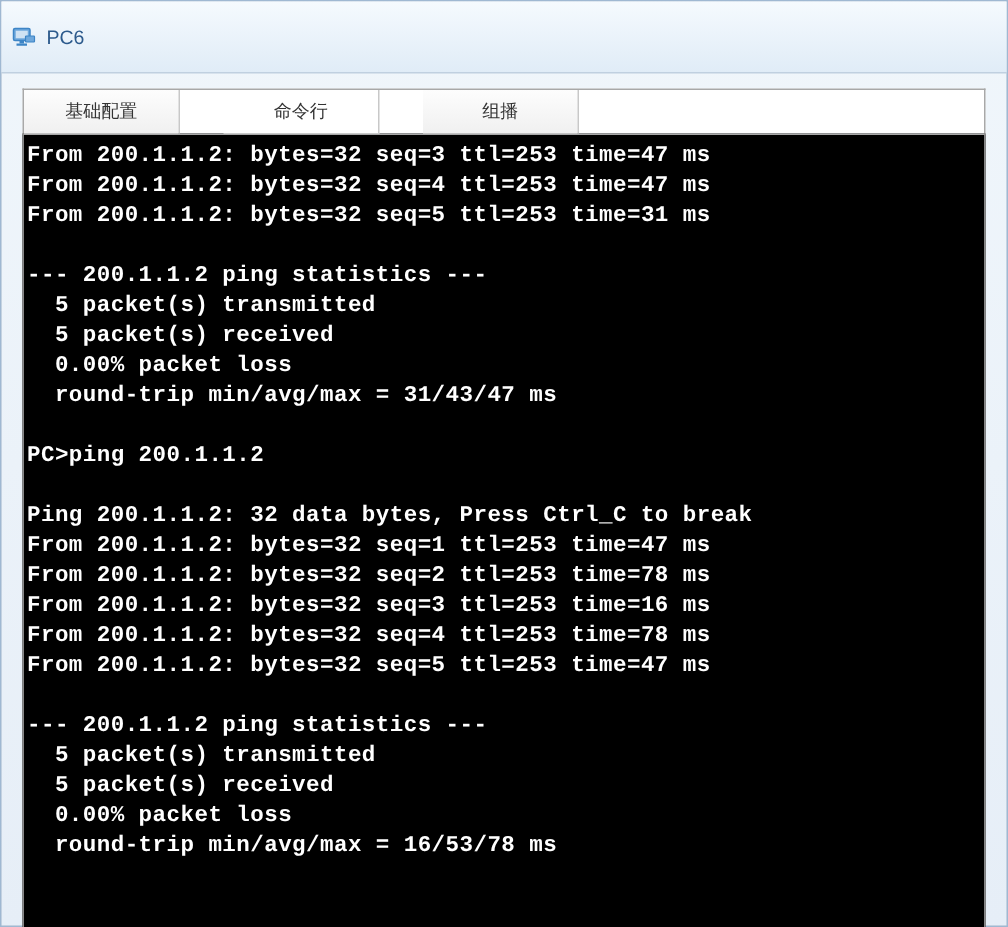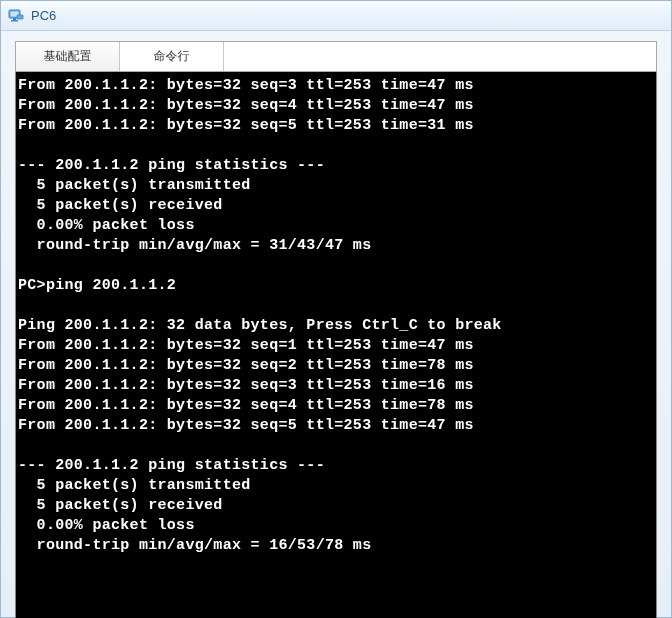--- a/index.html
+++ b/index.html
@@ -14,21 +14,21 @@
       height: 618px;
       overflow: hidden;
     }
     .window {
       width: 672px;
       height: 618px;
       background: linear-gradient(to bottom, #f0f6fb 0%, #e6eef7 100%);
       border: 1px solid #9fb8d2;
     }
     .titlebar {
-      height: 30px;
+      height: 48px;
       background: linear-gradient(to bottom, #f5fafe 0%, #e0ecf7 100%);
       display: flex;
       align-items: center;
       padding: 0 6px;
       border-bottom: 1px solid #c0d0e0;
     }
     .titlebar-icon {
       width: 18px;
       height: 18px;
       margin-right: 6px;
@@ -45,20 +45,21 @@
       color: #2c5a8c;
     }
     .content-area {
       padding: 10px 14px 0 14px;
     }
     .tabs {
       display: flex;
       background: #fff;
       border: 1px solid #a8a8a8;
       border-bottom: none;
+      gap: 29px;
     }
     .tab {
       padding: 6px 0;
       width: 104px;
       text-align: center;
       font-size: 12px;
       color: #333;
       border-right: 1px solid #c8c8c8;
       background: linear-gradient(to bottom, #fdfdfd 0%, #f0f0f0 100%);
       cursor: pointer;
@@ -100,17 +101,18 @@
         <rect x="10" y="8" width="6" height="4" rx="0.5" fill="#6fa8dc" stroke="#3d85c6" stroke-width="0.8"></rect>
       </svg>
     </span>
     <span class="titlebar-text">PC6</span>
   </div>
 
   <div class="content-area">
     <div class="tabs">
       <div class="tab">基础配置</div>
       <div class="tab active">命令行</div>
+      <div class="tab">组播</div>
     </div>
 
     <div class="terminal" id="terminal"><span class="terminal-line">From 200.1.1.2: bytes=32 seq=3 ttl=253 time=47 ms</span><span class="terminal-line">From 200.1.1.2: bytes=32 seq=4 ttl=253 time=47 ms</span><span class="terminal-line">From 200.1.1.2: bytes=32 seq=5 ttl=253 time=31 ms</span><span class="terminal-line">&nbsp;</span><span class="terminal-line">--- 200.1.1.2 ping statistics ---</span><span class="terminal-line">  5 packet(s) transmitted</span><span class="terminal-line">  5 packet(s) received</span><span class="terminal-line">  0.00% packet loss</span><span class="terminal-line">  round-trip min/avg/max = 31/43/47 ms</span><span class="terminal-line">&nbsp;</span><span class="terminal-line">PC&gt;ping 200.1.1.2</span><span class="terminal-line">&nbsp;</span><span class="terminal-line">Ping 200.1.1.2: 32 data bytes, Press Ctrl_C to break</span><span class="terminal-line">From 200.1.1.2: bytes=32 seq=1 ttl=253 time=47 ms</span><span class="terminal-line">From 200.1.1.2: bytes=32 seq=2 ttl=253 time=78 ms</span><span class="terminal-line">From 200.1.1.2: bytes=32 seq=3 ttl=253 time=16 ms</span><span class="terminal-line">From 200.1.1.2: bytes=32 seq=4 ttl=253 time=78 ms</span><span class="terminal-line">From 200.1.1.2: bytes=32 seq=5 ttl=253 time=47 ms</span><span class="terminal-line">&nbsp;</span><span class="terminal-line">--- 200.1.1.2 ping statistics ---</span><span class="terminal-line">  5 packet(s) transmitted</span><span class="terminal-line">  5 packet(s) received</span><span class="terminal-line">  0.00% packet loss</span><span class="terminal-line">  round-trip min/avg/max = 16/53/78 ms</span><span class="terminal-line">&nbsp;</span></div>
   </div>
 </div>
 
 </body></html>

